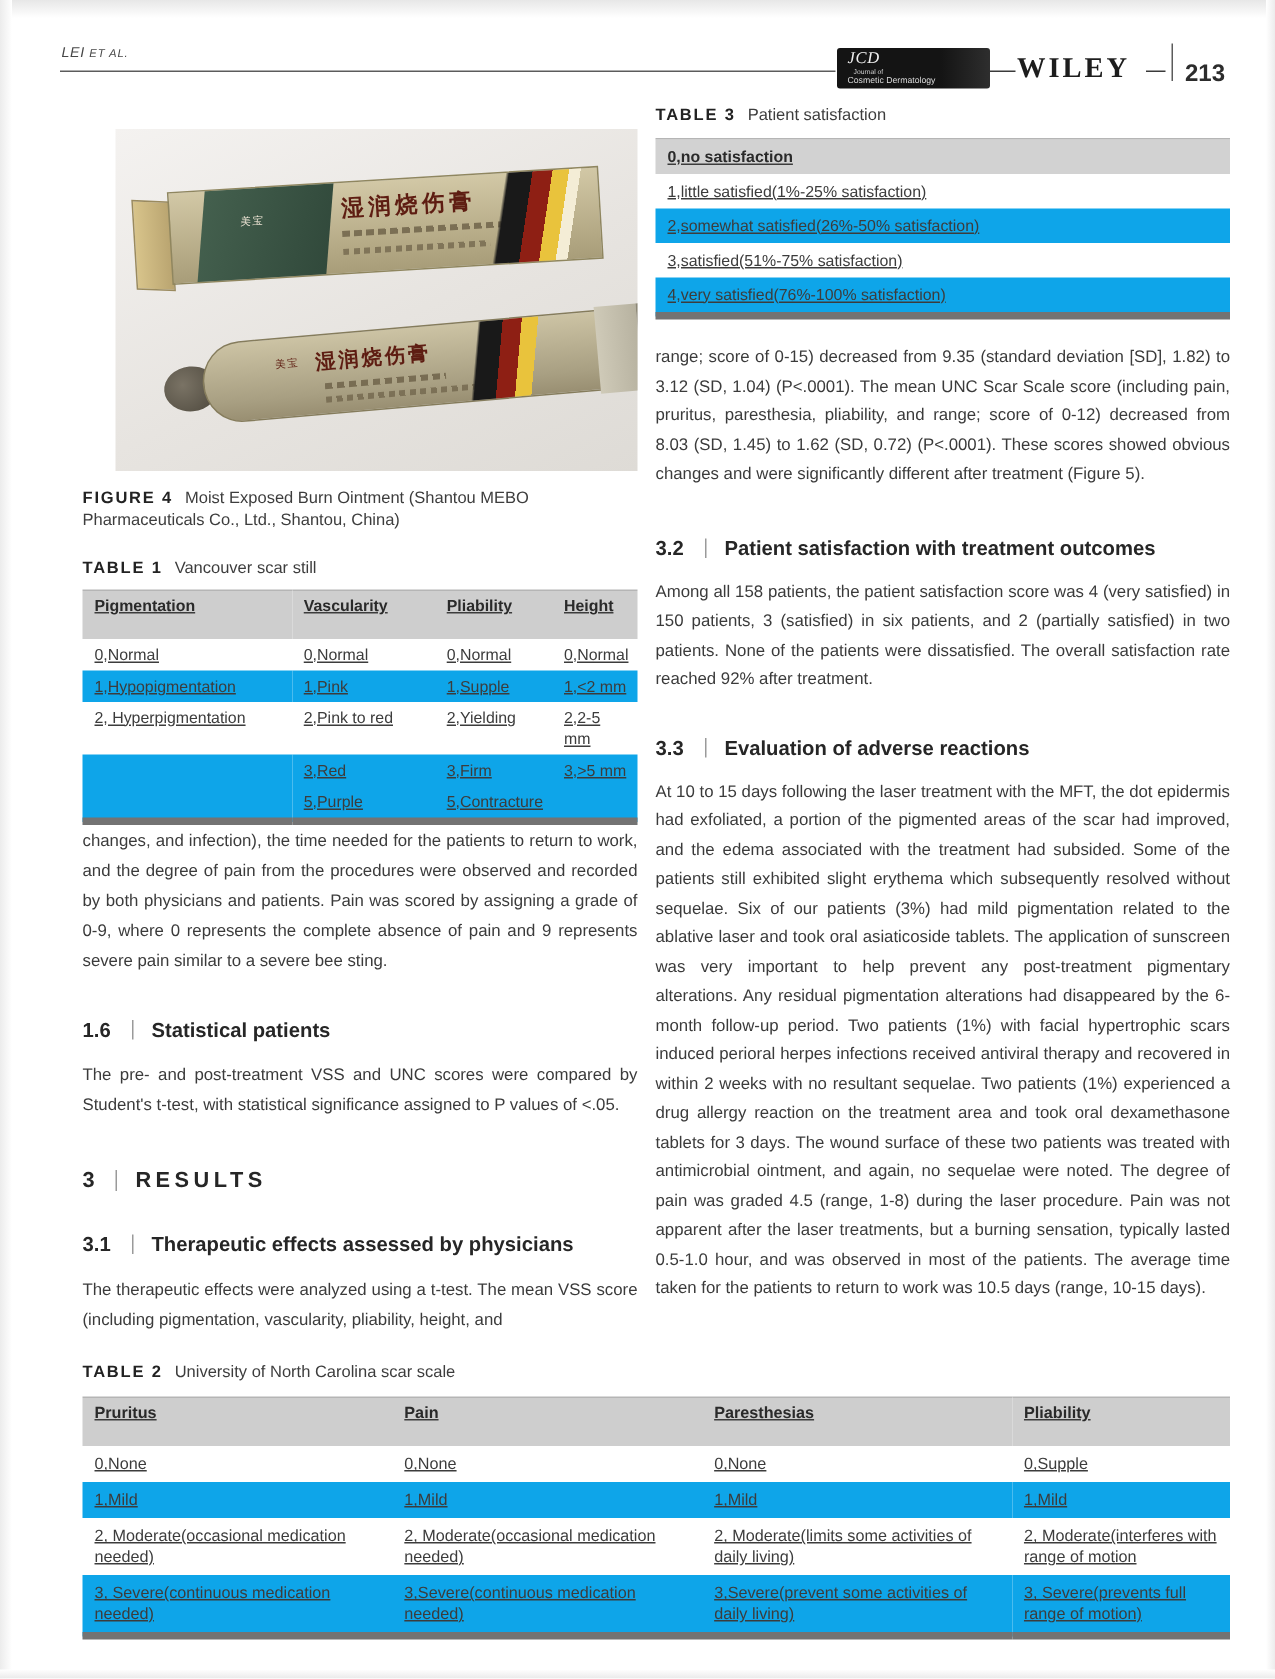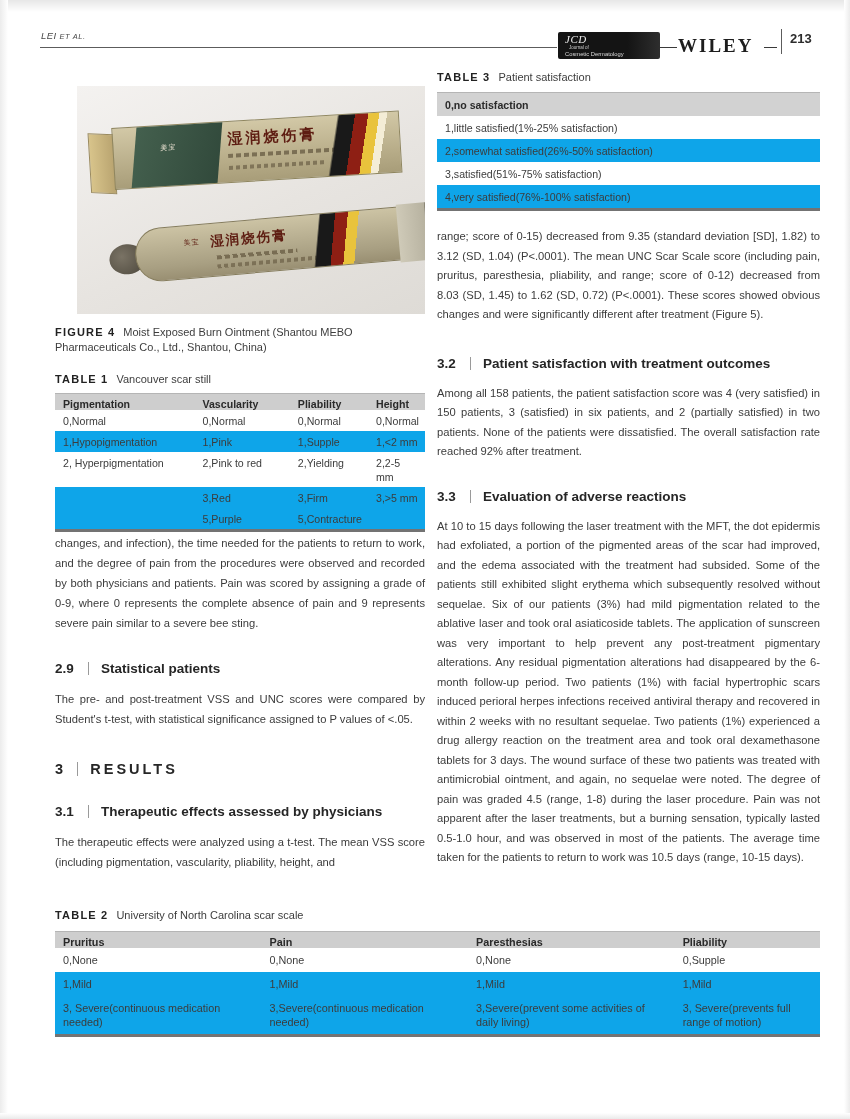--- a/index.html
+++ b/index.html
@@ -17,21 +17,21 @@
   .header-rule { position:absolute; top:47px; left:40px; width:517px; height:1.4px; background:#5c5c5c; }
   .jcd-logo { position:absolute; left:558px; top:32px; width:102px; height:27px; background:linear-gradient(90deg,#141414 68%,#2e2e2e); border-radius:2px; color:#efefef; padding:2px 0 0 7px; line-height:1; }
   .jcd-logo .abbr { font-family:"Liberation Serif",serif; font-style:italic; font-size:11px; letter-spacing:.5px; display:block; }
   .jcd-logo .l1 { font-size:4.5px; display:block; margin:1px 0 0 4px; color:#cfcfcf; }
   .jcd-logo .l2 { font-size:5.8px; display:block; margin-top:1px; color:#dcdcdc; }
   .dash { position:absolute; top:47px; height:1.4px; background:#3a3a3a; }
   .dash-1 { left:660px; width:17px; }
   .dash-2 { left:764px; width:13px; }
   .wiley { position:absolute; left:678px; top:35px; font-family:"Liberation Serif","DejaVu Serif",serif; font-weight:bold; font-size:19px; letter-spacing:2px; color:#1d1d1d; }
   .pn-bar { position:absolute; left:781px; top:29px; width:1.4px; height:25px; background:#5c5c5c; }
-  .page-number { position:absolute; left:790px; top:31px; font-size:13px; font-weight:bold; color:#2c2c2c; }
+  .page-number { position:absolute; left:790px; top:41px; font-size:16px; font-weight:bold; color:#2c2c2c; }
 
   
   .col { position:absolute; top:60px; }
   .col-left { left:55px; width:370px; }
   .col-right { left:437px; width:383px; }
 
   p.body-text { font-size:11.2px; line-height:20px; text-align:justify; color:#3b3b3b; }
   .col-right p.body-text { line-height:19.5px; }
 
   
@@ -41,24 +41,24 @@
   .h2 { font-size:13.5px; }
   .h1 { font-size:14.5px; }
   .h1 .title { letter-spacing:3px; }
 
   
   .caption { font-size:11px; color:#3d3d3d; line-height:15px; }
   .cap-label { font-weight:bold; letter-spacing:1.2px; color:#222; margin-right:8px; }
 
   
   table { border-collapse:collapse; width:100%; font-size:10.6px; color:#3c3c3c; }
-  table th { text-align:left; font-weight:bold; color:#2a2a2a; background:#cecece; padding:4px 6px 0 8px; }
+  table th { text-align:left; font-weight:bold; color:#2a2a2a; background:#cecece; padding:4px 6px 16px 8px; }
   table td { padding:3.5px 6px 3.5px 8px; vertical-align:top; line-height:14px; }
   tr.shaded td { background:#0ea5e9; }
-  .tbl { border-top:1px solid #b5b5b5; border-bottom:3px solid #737373; }
+  .tbl { border-top:1px solid #b5b5b5; border-bottom:5px solid #737373;text-decoration:underline; }
 
   
   .t1 col.c1{width:38%} .t1 col.c2{width:26%} .t1 col.c3{width:21%} .t1 col.c4{width:15%}
   
   .t2 col.c1{width:27%} .t2 col.c2{width:27%} .t2 col.c3{width:27%} .t2 col.c4{width:19%}
   .t2 td { padding:5px 8px; }
   
   .t3 td { padding:4.5px 8px; }
   .t3 tr.hdr td { font-weight:bold; background:#d2d2d2; color:#2a2a2a; }
 
@@ -210,21 +210,21 @@
             <td>5,Purple</td>
             <td>5,Contracture</td>
             <td></td>
         </tr>
       </tbody>
     </table>
 
     <p class="body-text mt-para1">changes, and infection), the time needed for the patients to return to work, and the degree of pain from the procedures were observed and recorded by both physicians and patients. Pain was scored by assigning a grade of 0-9, where 0 represents the complete absence of pain and 9 represents severe pain similar to a severe bee sting.</p>
 
     <div class="sec-head h2 mt-sec25">
-      <span class="num">2.9</span>
+      <span class="num">1.6</span>
       <span class="bar"></span>
       <span class="title">Statistical patients</span>
     </div>
     <p class="body-text mt-sec25-body">The pre- and post-treatment VSS and UNC scores were compared by Student's t-test, with statistical significance assigned to P values of &lt;.05.</p>
 
     <div class="sec-head h1 mt-sec3">
       <span class="num">3</span>
       <span class="bar"></span>
       <span class="title">RESULTS</span>
     </div>
@@ -305,20 +305,26 @@
             <td>0,None</td>
             <td>0,None</td>
             <td>0,Supple</td>
         </tr>
         <tr class="shaded">
           <td>1,Mild</td>
             <td>1,Mild</td>
             <td>1,Mild</td>
             <td>1,Mild</td>
         </tr>
+        <tr>
+          <td style="max-width:170px">2, Moderate(occasional medication needed)</td>
+            <td style="max-width:170px">2, Moderate(occasional medication needed)</td>
+            <td style="max-width:175px">2, Moderate(limits some activities of daily living)</td>
+            <td style="max-width:140px">2, Moderate(interferes with range of motion</td>
+        </tr>
         <tr class="shaded">
           <td style="max-width:170px">3, Severe(continuous medication needed)</td>
             <td style="max-width:170px">3,Severe(continuous medication needed)</td>
             <td style="max-width:175px">3,Severe(prevent some activities of daily living)</td>
             <td style="max-width:140px">3, Severe(prevents full range of motion)</td>
         </tr>
       </tbody>
     </table>
   </div>
 </div>

